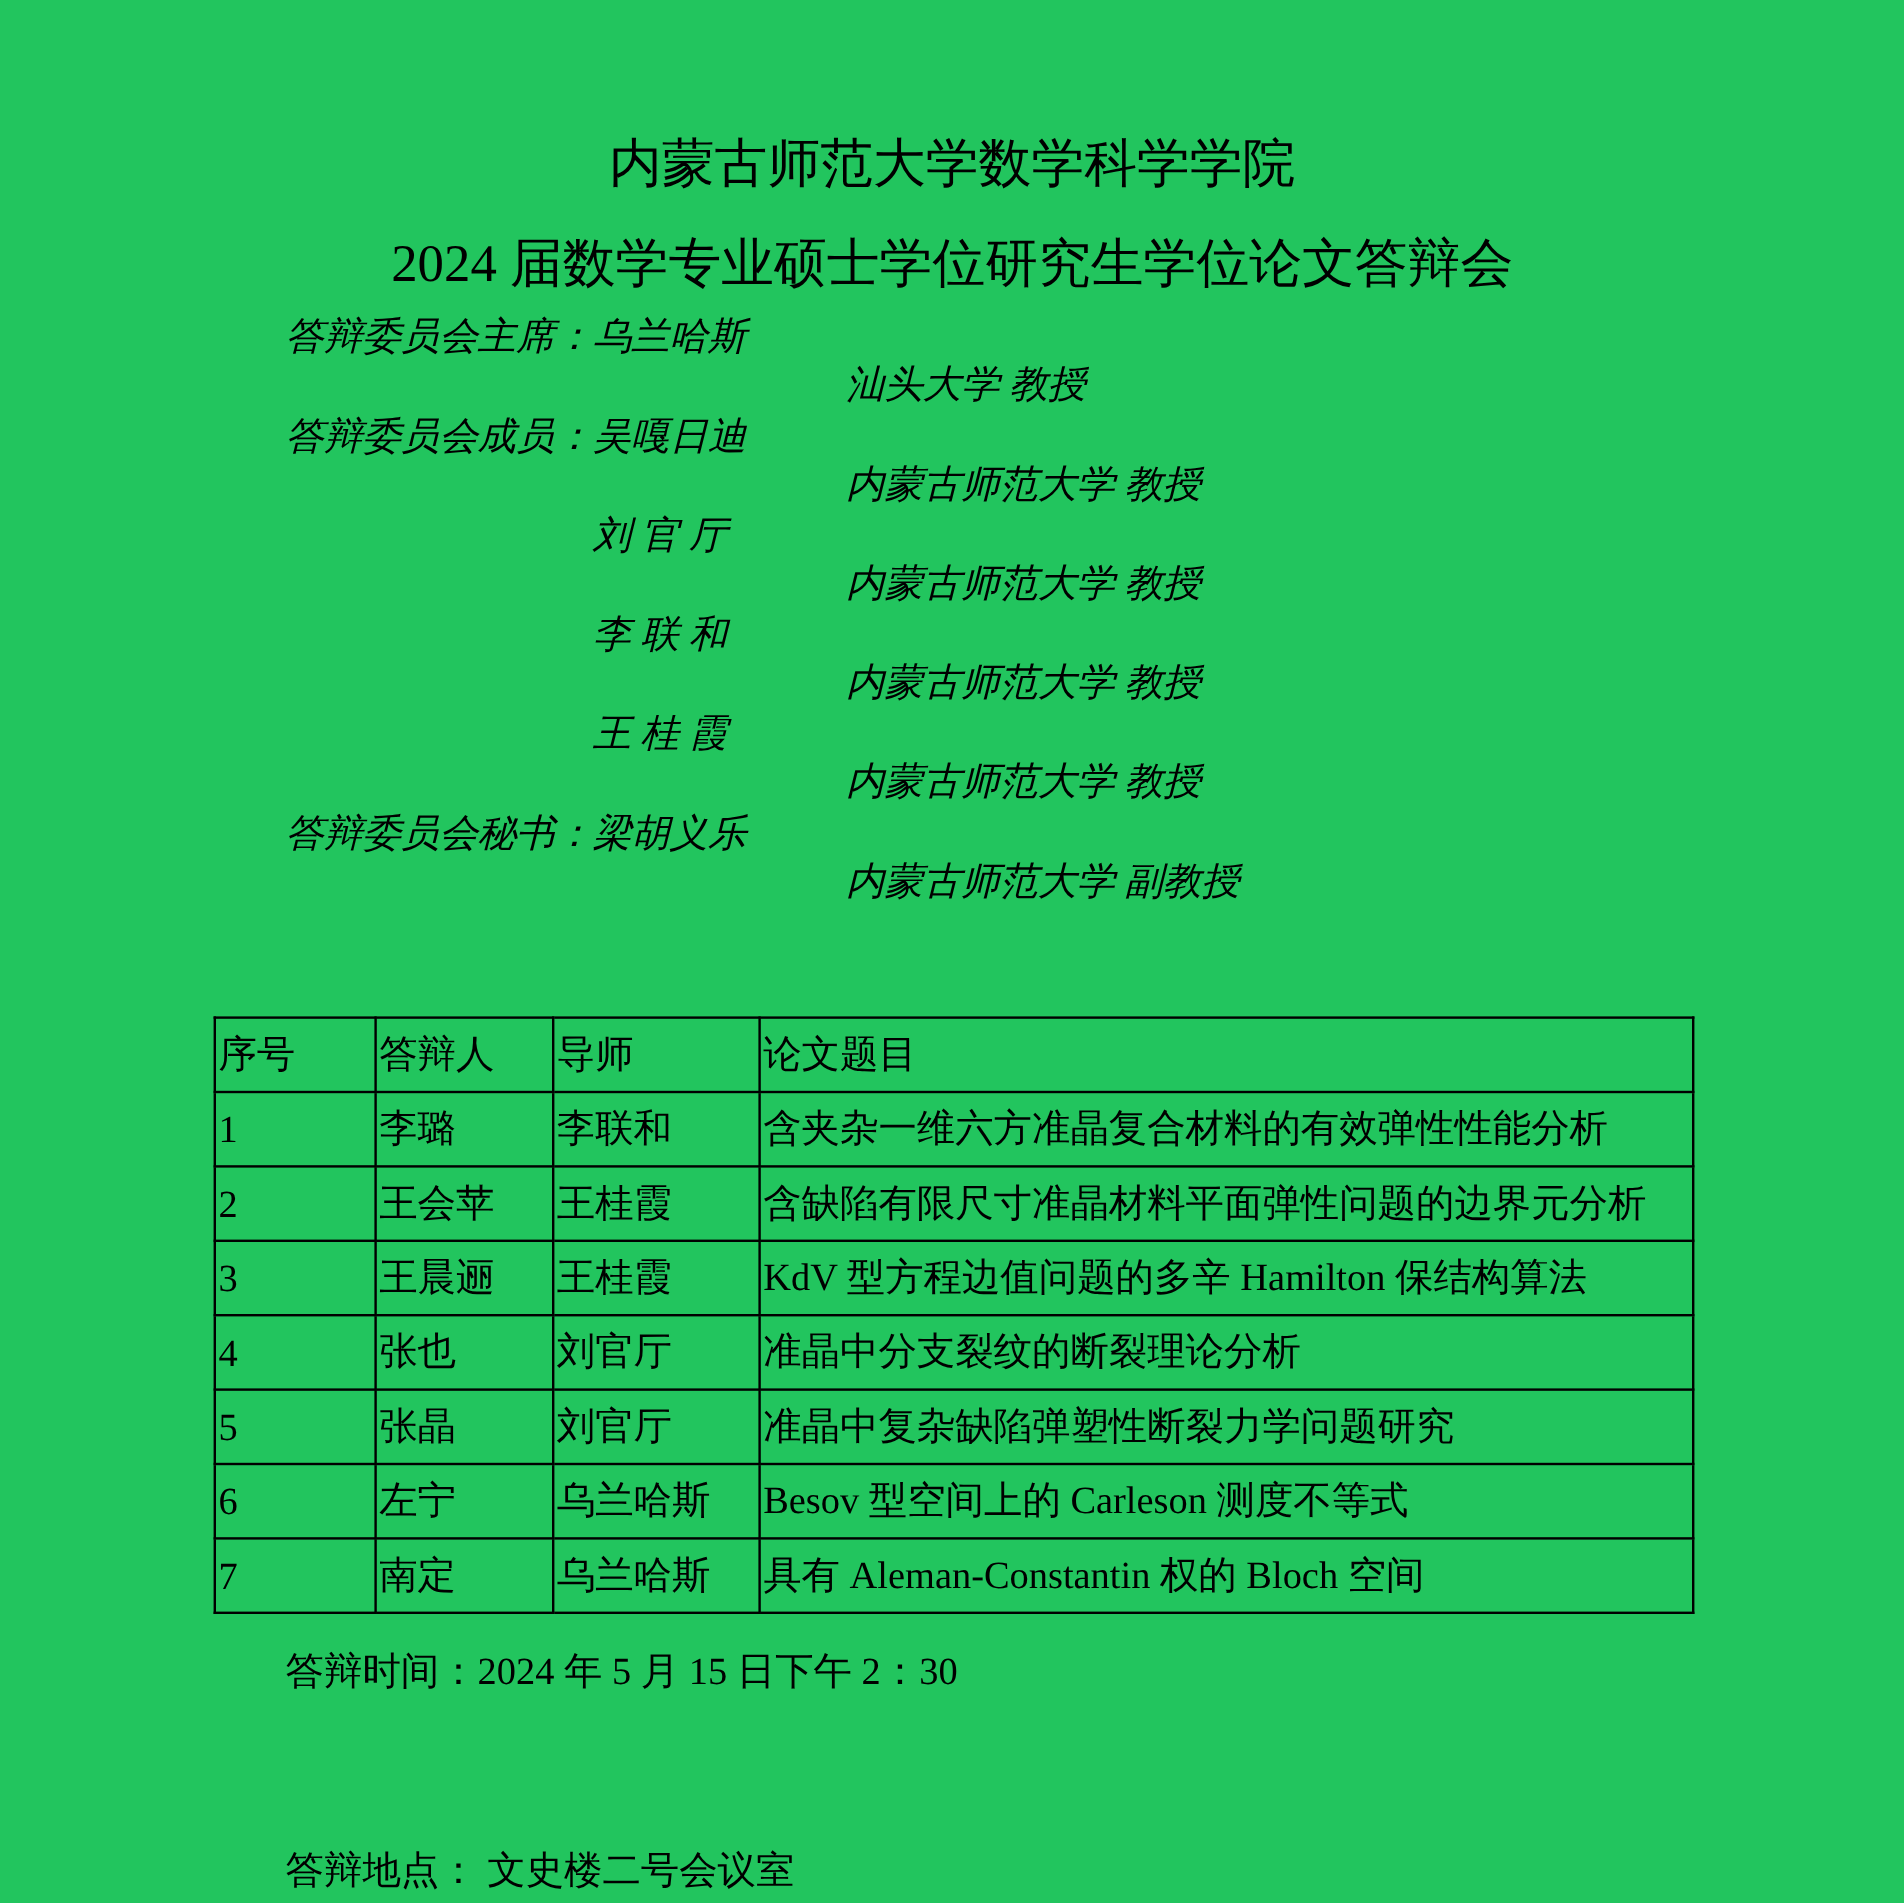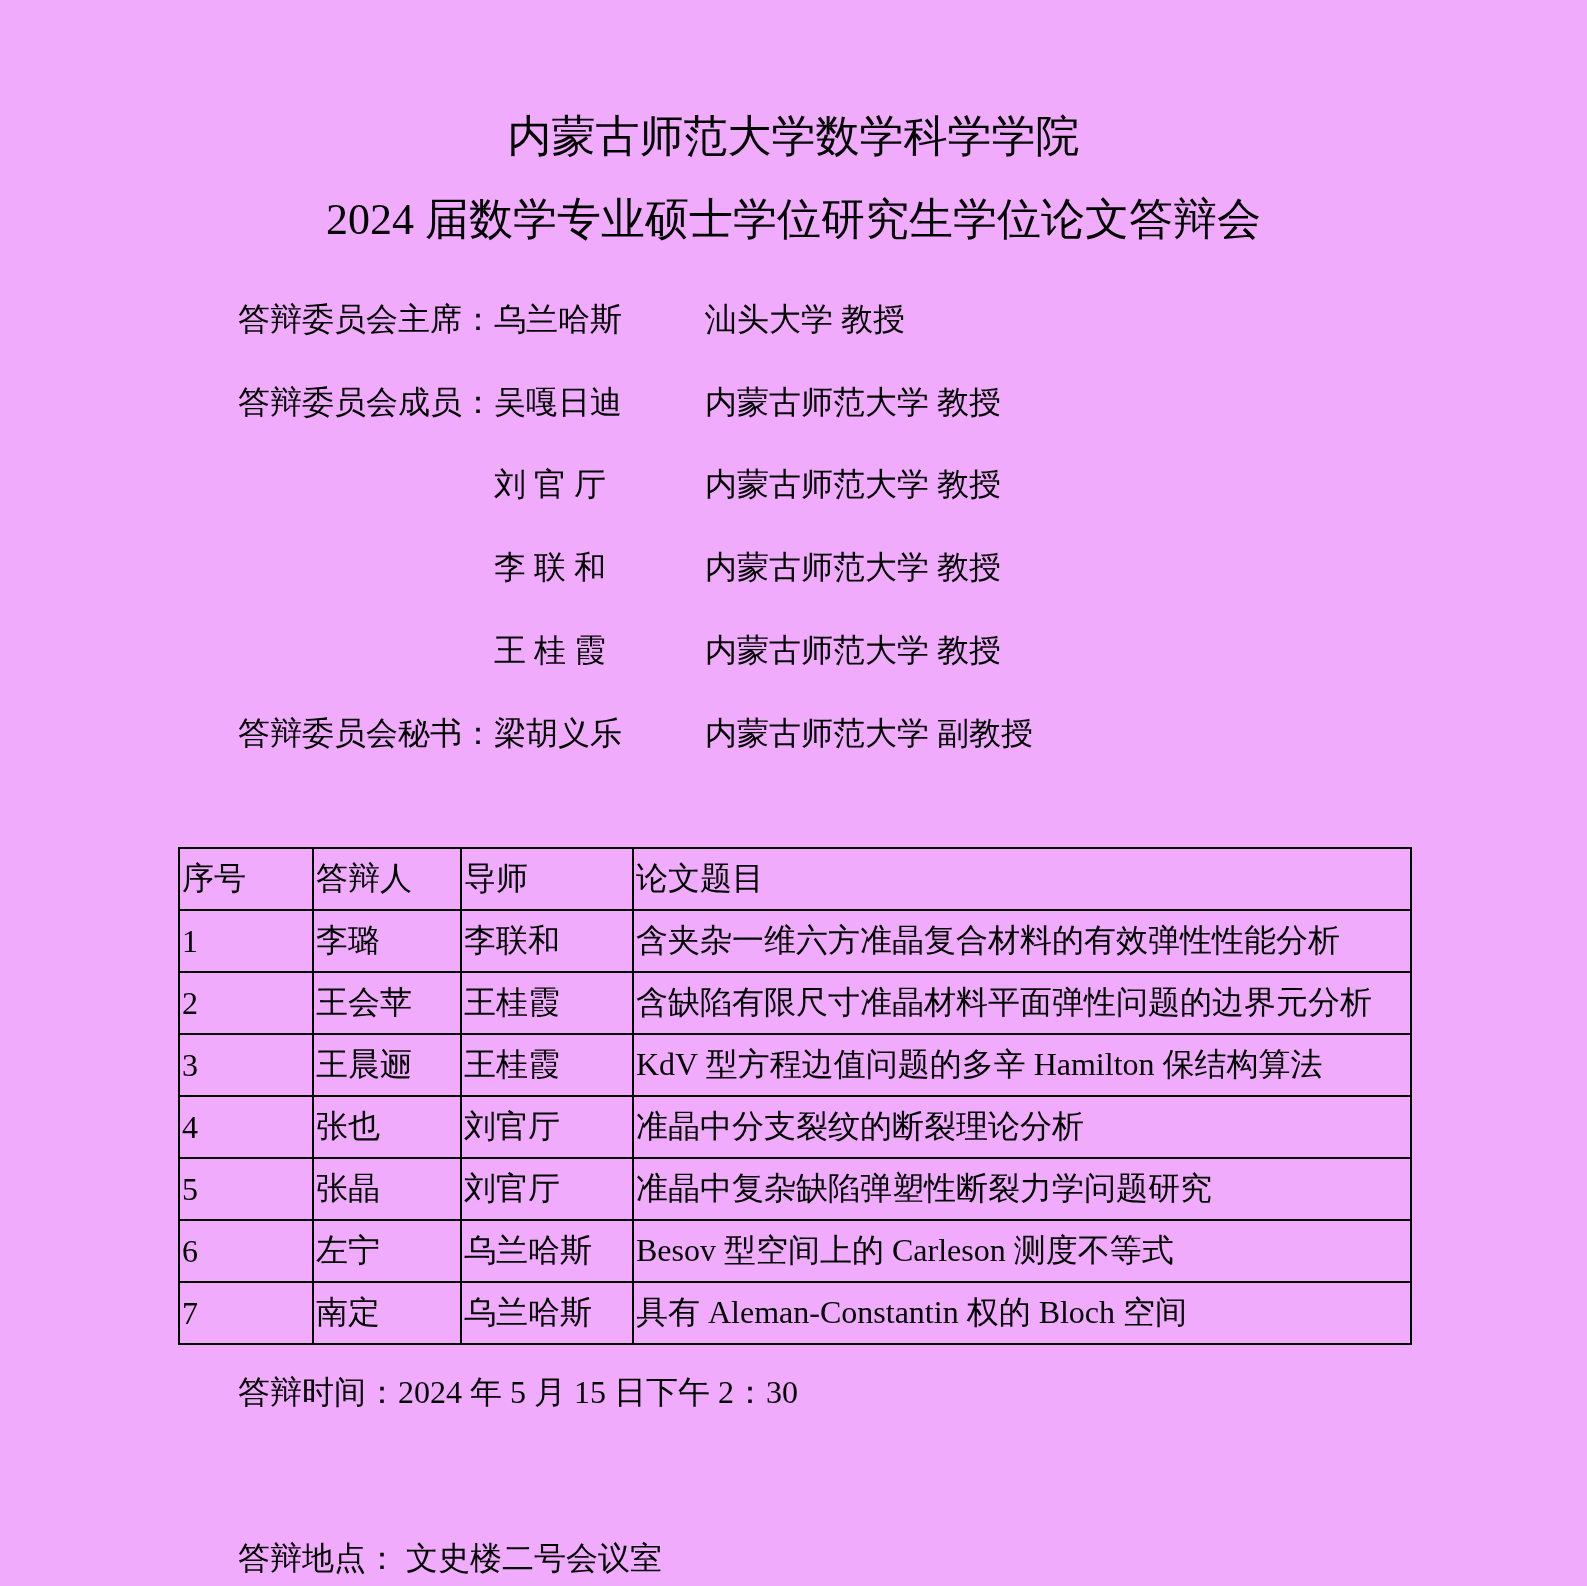--- a/index.html
+++ b/index.html
@@ -4,21 +4,21 @@
 <style>
   html, body {
     margin: 0;
     padding: 0;
     background: #ffffff;
   }
   .doc {
     position: relative;
     width: 1587px;
     height: 1586px;
-    background: #f0abfc;
+    background: #22c55e;
     color: #000000;
     font-family: "Liberation Serif", "DejaVu Serif", serif;
     overflow: hidden;
   }
   .title {
     position: absolute;
     top: 113px;
     left: 0;
     width: 100%;
     text-align: center;
@@ -37,24 +37,25 @@
     white-space: pre;
   }
   .committee {
     position: absolute;
     top: 259px;
     left: 238px;
     width: 1200px;
   }
   .committee-line {
     display: flex;
-    align-items: flex-end;
+    align-items: flex-start;
     height: 82.8px;
     font-size: 32px;
     white-space: pre;
+    font-style: italic;
   }
   .c-label {
     width: 256px;
     flex: 0 0 256px;
   }
   .c-name {
     width: 211px;
     flex: 0 0 211px;
   }
   .c-affil-wrap {

